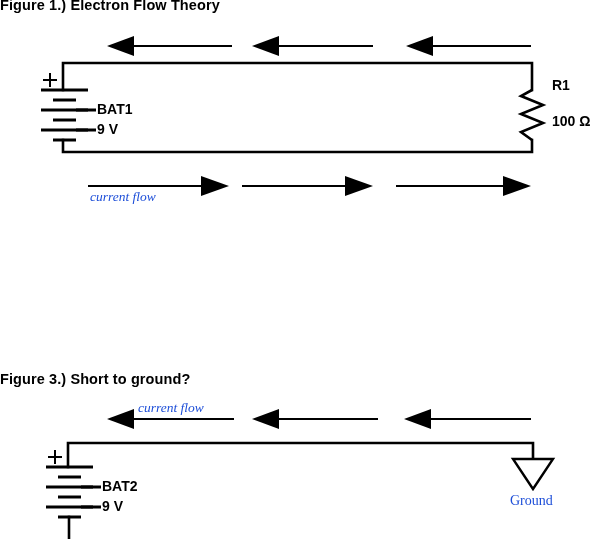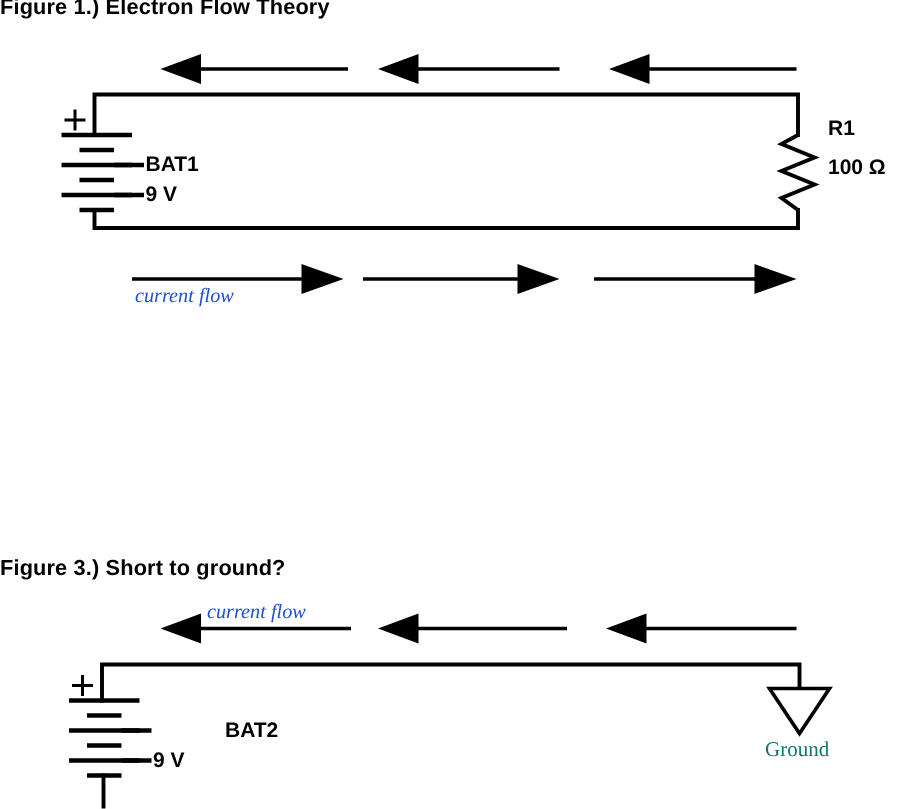--- a/index.html
+++ b/index.html
@@ -55,21 +55,21 @@
     font-style: italic;
     font-size: 13.5px;
     white-space: nowrap;
     color: #1d4ed8;
   }
   .ground-label {
     position: absolute;
     font-family: "Liberation Serif", serif;
     font-size: 14px;
     white-space: nowrap;
-    color: #0f766e;
+    color: #1d4ed8;
   }
   svg {
     position: absolute;
     left: 0;
     top: 0;
     overflow: visible;
   }
   .wire {
     stroke: #000000;
     stroke-width: 2.6;
@@ -187,21 +187,21 @@
         <polygon class="arrow-head" points="531,186 503,176 503,196"></polygon>
       </g>
     </svg>
 
     <div class="comp-label" style="left:97px; top:101px;">BAT1</div>
 
     <div class="comp-label" style="left:97px; top:121px;">9 V</div>
 
     <div class="comp-label" style="left:552px; top:77px;">R1</div>
 
-    <div class="comp-label" style="left:552px; top:103px;">100 Ω</div>
+    <div class="comp-label" style="left:552px; top:113px;">100 Ω</div>
 
     <div class="flow-label" style="left:90px; top:189px;">current flow</div>
   </div>
 
   <div>
 
     <div class="fig-title" id="title-fig2">Figure 3.) Short to ground?</div>
 
     <svg width="600" height="539">
 
@@ -239,21 +239,21 @@
       <g>
         <line class="plus-sign" x1="48" y1="457" x2="62" y2="457"></line>
         <line class="plus-sign" x1="55" y1="450" x2="55" y2="464"></line>
       </g>
 
       <g>
         <polygon class="gnd-tri" points="513,459 553,459 533,489"></polygon>
       </g>
     </svg>
 
-    <div class="comp-label" style="left:102px; top:478px;margin-left:48px;">BAT2</div>
+    <div class="comp-label" style="left:102px; top:478px;">BAT2</div>
 
     <div class="comp-label" style="left:102px; top:498px;">9 V</div>
 
     <div class="flow-label" style="left:138px; top:400px;">current flow</div>
 
     <div class="ground-label" style="left:510px; top:493px;">Ground</div>
   </div>
 
 </div>
 

